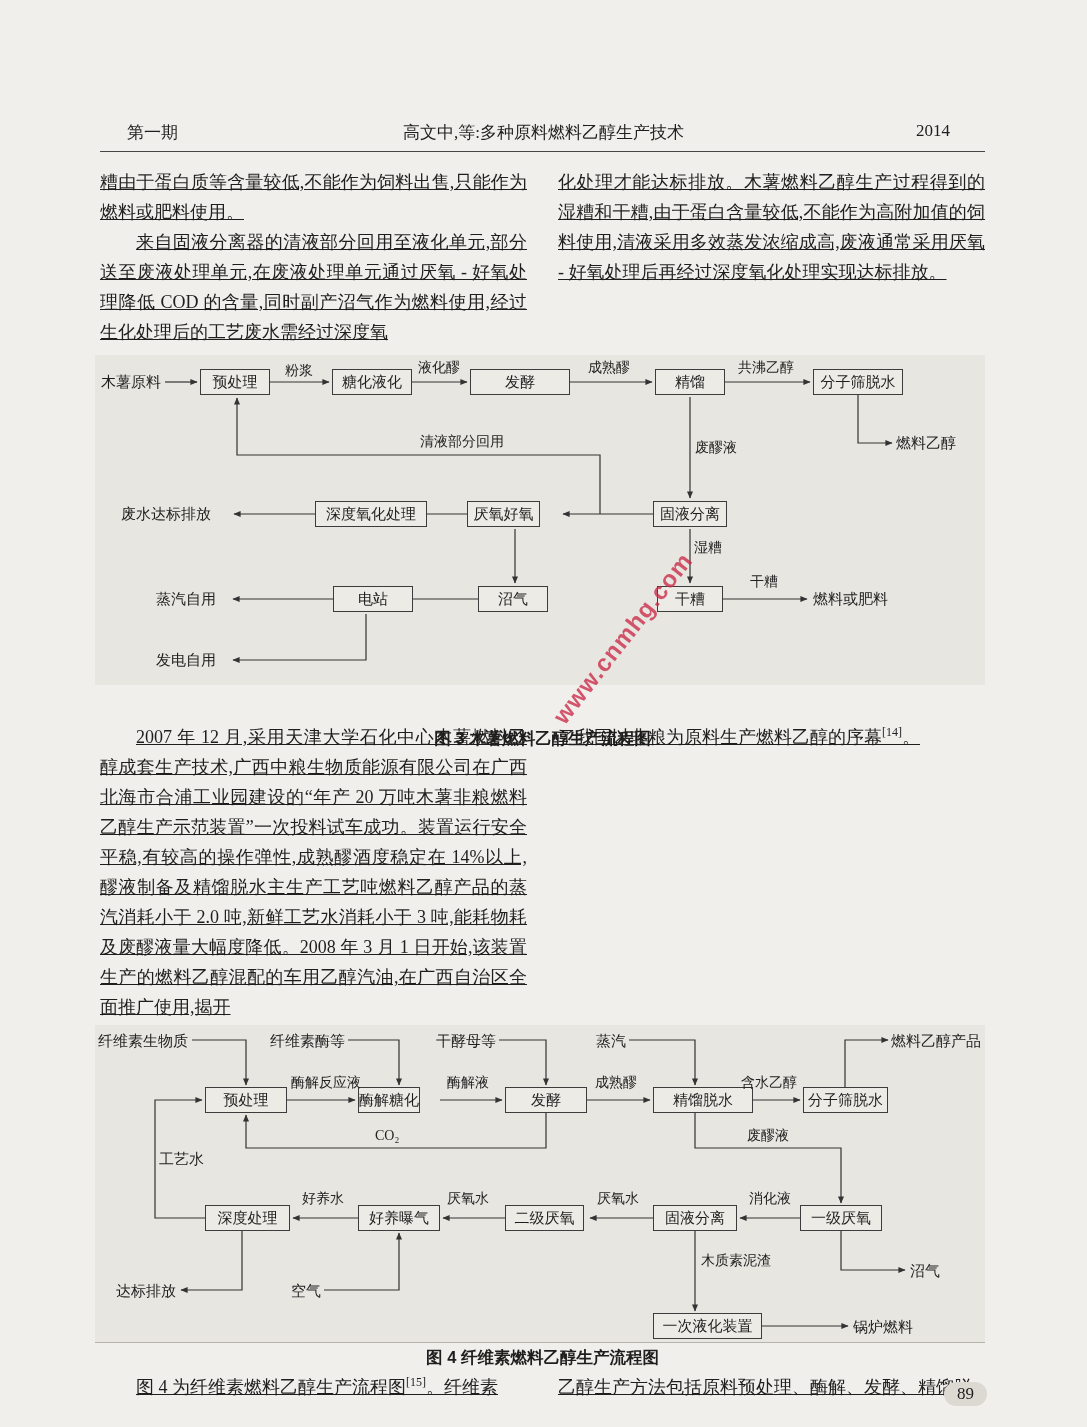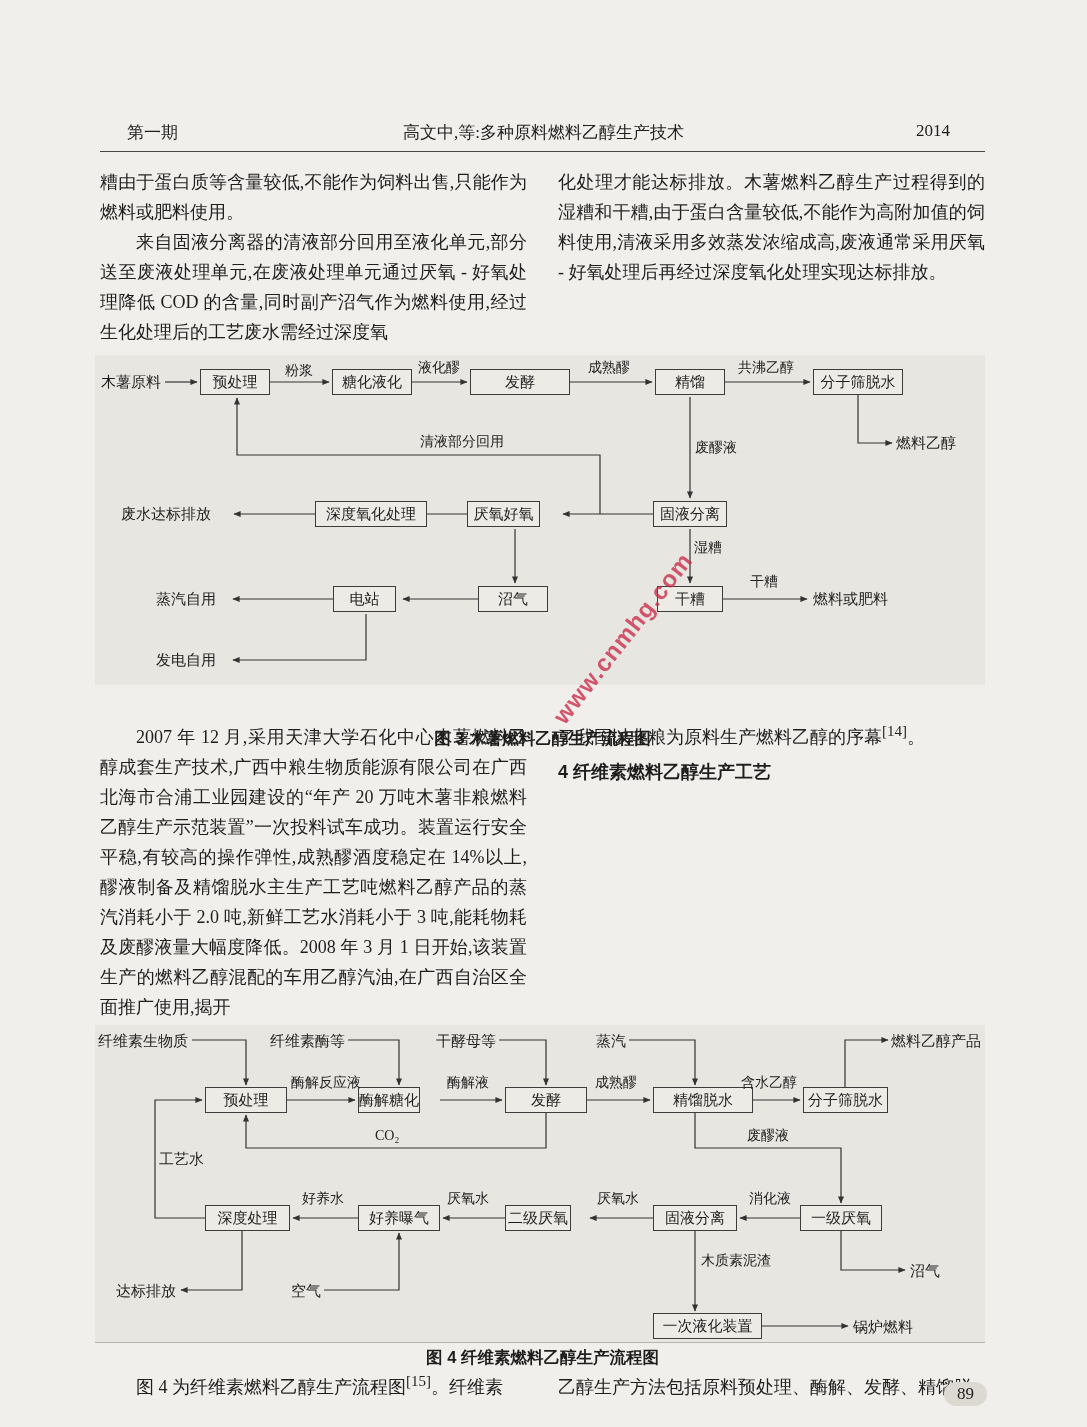--- a/index.html
+++ b/index.html
@@ -6,23 +6,23 @@
   html,body { width:1087px; height:1427px; }
   body {
     position:relative;
     background:#f1efec;
     color:#1e1e1e;
     font-family:"Liberation Serif","DejaVu Serif",serif;
     overflow:hidden;
   }
   .abs { position:absolute; }
   .col { width:427px; font-size:18px; line-height:30px; text-align:justify; }
-  .col p { text-align:justify; }
+  .col p { text-align:justify;text-decoration:underline; }
   p.indent { text-indent:2em; }
-  sup { font-size:15px; line-height:0; }
+  sup { font-size:12px; line-height:0; }
   .hrule { position:absolute; height:1px; background:#454545; }
   .fig-panel { position:absolute; background:#e8e6e1; }
   .fc-svg { position:absolute; left:0; top:0; }
   .fc-node {
     position:absolute; height:26px; border:1px solid #3c3c3c; background:#edebe6;
     text-align:center; font-size:15px; line-height:24px; white-space:nowrap;
   }
   .fc-text { position:absolute; font-size:15px; line-height:16px; white-space:nowrap; }
   .fc-label { position:absolute; font-size:14px; line-height:15px; white-space:nowrap; color:#222; }
   .caption {
@@ -92,21 +92,21 @@
 
   <div class="fc-node" style="left:105px;top:14px;width:70px">预处理</div>
   <div class="fc-node" style="left:237px;top:14px;width:80px">糖化液化</div>
   <div class="fc-node" style="left:375px;top:14px;width:100px">发酵</div>
   <div class="fc-node" style="left:560px;top:14px;width:70px">精馏</div>
   <div class="fc-node" style="left:718px;top:14px;width:90px">分子筛脱水</div>
   <div class="fc-node" style="left:558px;top:146px;width:74px">固液分离</div>
   <div class="fc-node" style="left:372px;top:146px;width:73px">厌氧好氧</div>
   <div class="fc-node" style="left:220px;top:146px;width:112px">深度氧化处理</div>
   <div class="fc-node" style="left:383px;top:231px;width:70px">沼气</div>
-  <div class="fc-node" style="left:238px;top:231px;width:63px">电站</div>
+  <div class="fc-node" style="left:238px;top:231px;width:80px">电站</div>
   <div class="fc-node" style="left:562px;top:231px;width:66px">干糟</div>
 
   <div class="fc-text" style="left:6px;top:19px">木薯原料</div>
   <div class="fc-text" style="left:801px;top:80px">燃料乙醇</div>
   <div class="fc-text" style="left:26px;top:151px">废水达标排放</div>
   <div class="fc-text" style="left:61px;top:236px">蒸汽自用</div>
   <div class="fc-text" style="left:61px;top:297px">发电自用</div>
   <div class="fc-text" style="left:718px;top:236px">燃料或肥料</div>
 
   <div class="fc-label" style="left:190px;top:8px">粉浆</div>
@@ -121,21 +121,20 @@
 
 <div class="caption" style="top:728px">图 3  木薯燃料乙醇生产流程图</div>
 
 <div class="watermark" style="left:520px;top:628px;width:200px">www.cnmhg.com</div>
 
 <div class="abs col" style="left:100px;top:722px">
   <p class="indent">2007 年 12 月,采用天津大学石化中心木薯燃料乙醇成套生产技术,广西中粮生物质能源有限公司在广西北海市合浦工业园建设的“年产 20 万吨木薯非粮燃料乙醇生产示范装置”一次投料试车成功。装置运行安全平稳,有较高的操作弹性,成熟醪酒度稳定在 14%以上,醪液制备及精馏脱水主生产工艺吨燃料乙醇产品的蒸汽消耗小于 2.0 吨,新鲜工艺水消耗小于 3 吨,能耗物耗及废醪液量大幅度降低。2008 年 3 月 1 日开始,该装置生产的燃料乙醇混配的车用乙醇汽油,在广西自治区全面推广使用,揭开</p>
 </div>
 <div class="abs col" style="left:558px;top:722px">
   <p><span>了我国以非粮为原料生产燃料乙醇的序幕</span><sup>[14]</sup><span>。</span></p>
-  <div class="h4">4  纤维素燃料乙醇生产工艺</div>
 </div>
 
 <div class="fig-panel" style="left:95px;top:1025px;width:890px;height:318px;border-bottom:1px solid #b7b4ae">
   <svg class="fc-svg" width="890" height="318">
     <defs>
       <marker id="ah4" markerWidth="7" markerHeight="6" refX="5.5" refY="2.5" orient="auto">
         <path d="M0,0 L6,2.5 L0,5 Z" fill="#333"></path>
       </marker>
     </defs>
     <g stroke="#333" stroke-width="1.2" fill="none" marker-end="url(#ah4)">
@@ -163,21 +162,21 @@
     </g>
   </svg>
 
   <div class="fc-node" style="left:110px;top:62px;width:82px">预处理</div>
   <div class="fc-node" style="left:263px;top:62px;width:62px">酶解糖化</div>
   <div class="fc-node" style="left:410px;top:62px;width:82px">发酵</div>
   <div class="fc-node" style="left:558px;top:62px;width:100px">精馏脱水</div>
   <div class="fc-node" style="left:708px;top:62px;width:85px">分子筛脱水</div>
   <div class="fc-node" style="left:110px;top:180px;width:85px">深度处理</div>
   <div class="fc-node" style="left:263px;top:180px;width:82px">好养曝气</div>
-  <div class="fc-node" style="left:410px;top:180px;width:66px">二级厌氧</div>
+  <div class="fc-node" style="left:410px;top:180px;width:79px">二级厌氧</div>
   <div class="fc-node" style="left:558px;top:180px;width:84px">固液分离</div>
   <div class="fc-node" style="left:705px;top:180px;width:82px">一级厌氧</div>
   <div class="fc-node" style="left:558px;top:288px;width:109px">一次液化装置</div>
 
   <div class="fc-text" style="left:3px;top:8px">纤维素生物质</div>
   <div class="fc-text" style="left:175px;top:8px">纤维素酶等</div>
   <div class="fc-text" style="left:341px;top:8px">干酵母等</div>
   <div class="fc-text" style="left:501px;top:8px">蒸汽</div>
   <div class="fc-text" style="left:796px;top:8px">燃料乙醇产品</div>
   <div class="fc-text" style="left:64px;top:126px">工艺水</div>

